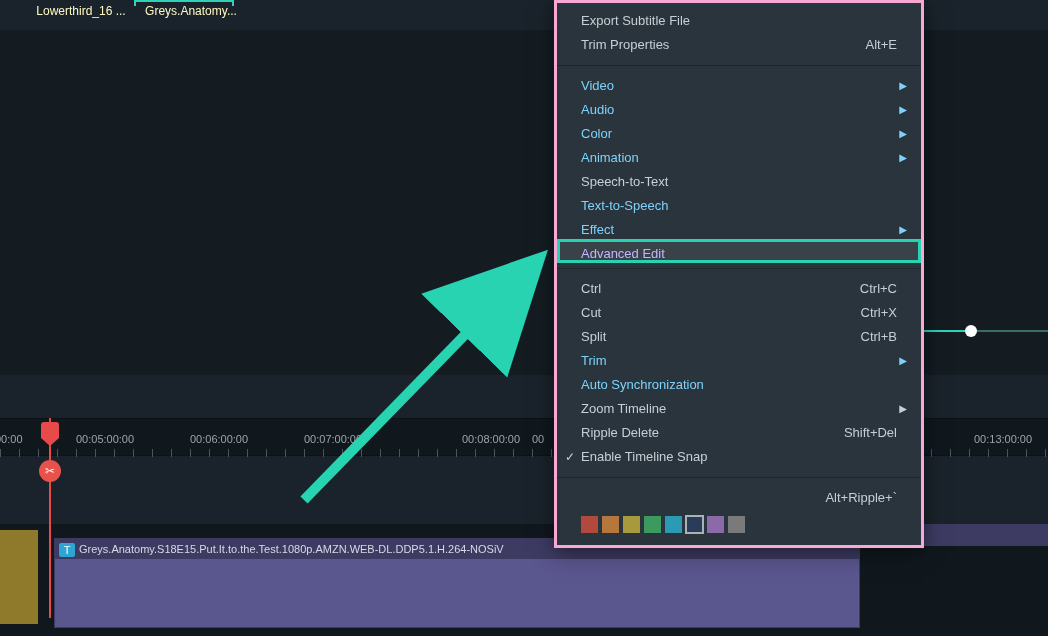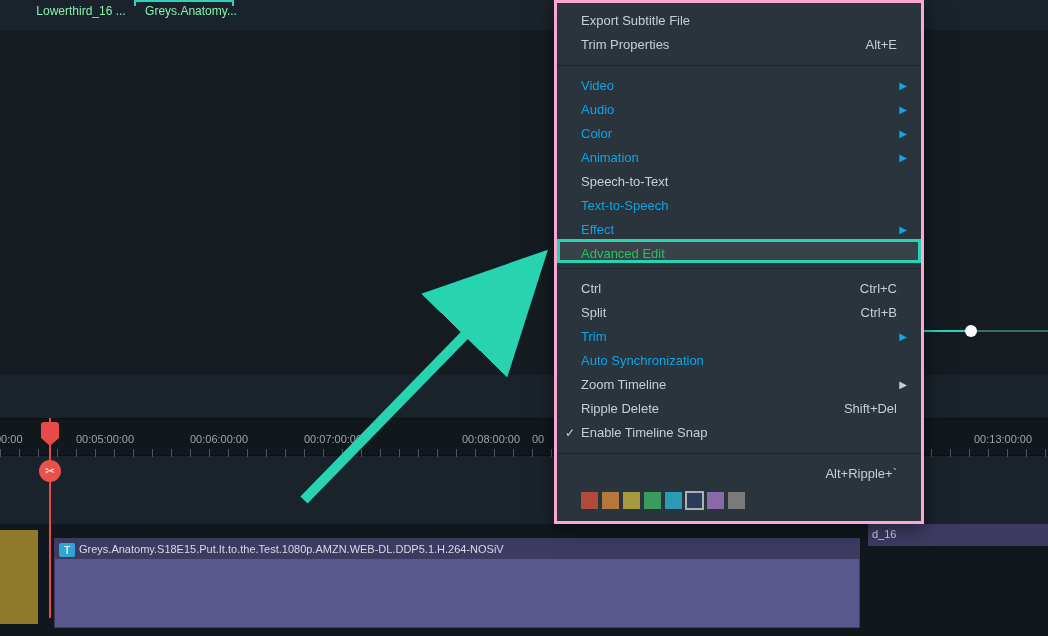--- a/index.html
+++ b/index.html
@@ -10,21 +10,21 @@
     overflow: hidden;
     position: relative;
     color: #c0c8cf;
     font-size: 13px;
   }
 
   
   .thumb-row { position: absolute; top: 0; left: 0; width: 100%; height: 30px; }
   .thumb {
     position: absolute; top: 4px; height: 20px; line-height: 14px;
-    font-size: 12px; color: #86efac; text-align: center;
+    font-size: 12px; color: #fef9c3; text-align: center;
   }
   .thumb-left { left: 26px; width: 110px; }
   .thumb-right { left: 136px; width: 110px; }
   .thumb-sel {
     position: absolute; top: 0px; left: 134px; width: 100px; height: 6px;
     border: 2px solid #2fd2b6; border-bottom: none; pointer-events: none;
   }
 
   
   .preview-area { position: absolute; top: 30px; left: 0; right: 0; height: 345px; background: #141c22; }
@@ -108,31 +108,31 @@
     z-index: 20;
     padding-top: 6px; padding-bottom: 12px;
   }
   .ctx .row {
     position: relative;
     height: 24px; line-height: 24px;
     padding: 0 24px;
     color: #c8cfd4; font-size: 13px;
     white-space: nowrap;
   }
-  .ctx .row.dis { color: #0ea5e9; }
+  .ctx .row.dis { color: #7dd3fc; }
   .ctx .row .sc { position:absolute; right:24px; top:0; }
   .ctx .row .arr { position:absolute; right:14px; top:0; font-size:10px; }
   .ctx .sep { height: 1px; background: #1f272e; margin: 8px 0; }
   .ctx .row.hl {
     background: #394249;
     border: 3px solid #28d3b2;
     margin: -3px 0;
     padding: 0 21px;
     z-index: 2; position: relative;
-    color:#22c55e;
+    color:#c4b5fd;
   }
   .ctx .check { position:absolute; left:8px; top:0; color:#c8cfd4; font-size:12px; }
   .swatches { padding: 6px 24px 0 24px; }
   .swatch {
     display:inline-block; width:17px; height:17px; margin-right:4px;
     vertical-align: middle;
   }
   .swatch.sel { outline: 2px solid #a8b2b8; outline-offset: -1px; }
 
   
@@ -192,20 +192,21 @@
   <div class="row dis"><span>Video</span><span class="arr">▶</span></div>
   <div class="row dis"><span>Audio</span><span class="arr">▶</span></div>
   <div class="row dis"><span>Color</span><span class="arr">▶</span></div>
   <div class="row dis"><span>Animation</span><span class="arr">▶</span></div>
   <div class="row">Speech-to-Text</div>
   <div class="row dis">Text-to-Speech</div>
   <div class="row dis"><span>Effect</span><span class="arr">▶</span></div>
   <div class="row hl">Advanced Edit</div>
   <div class="sep"></div>
   <div class="row"><span>Ctrl</span><span class="sc">Ctrl+C</span></div>
+  <div class="row"><span>Cut</span><span class="sc">Ctrl+X</span></div>
   <div class="row"><span>Split</span><span class="sc">Ctrl+B</span></div>
   <div class="row dis"><span>Trim</span><span class="arr">▶</span></div>
   <div class="row dis">Auto Synchronization</div>
   <div class="row"><span>Zoom Timeline</span><span class="arr">▶</span></div>
   <div class="row"><span>Ripple Delete</span><span class="sc">Shift+Del</span></div>
   <div class="row"><span class="check">✓</span><span>Enable Timeline Snap</span></div>
   <div class="sep"></div>
   <div class="row"><span class="sc">Alt+Ripple+`</span></div>
   <div class="swatches"><span class="swatch" style="background: rgb(177, 74, 60);"></span><span class="swatch" style="background: rgb(181, 119, 60);"></span><span class="swatch" style="background: rgb(166, 154, 60);"></span><span class="swatch" style="background: rgb(60, 154, 94);"></span><span class="swatch" style="background: rgb(42, 154, 181);"></span><span class="swatch sel" style="background: rgb(42, 60, 90);"></span><span class="swatch" style="background: rgb(138, 106, 168);"></span><span class="swatch" style="background: rgb(122, 122, 122);"></span></div>
 </div>

